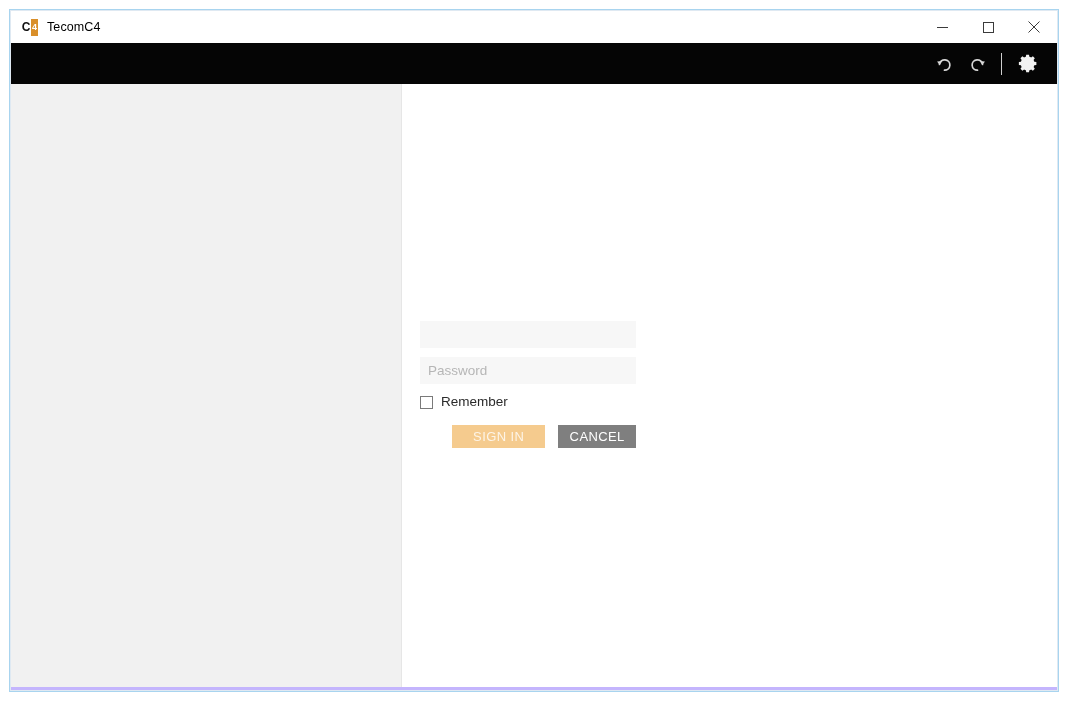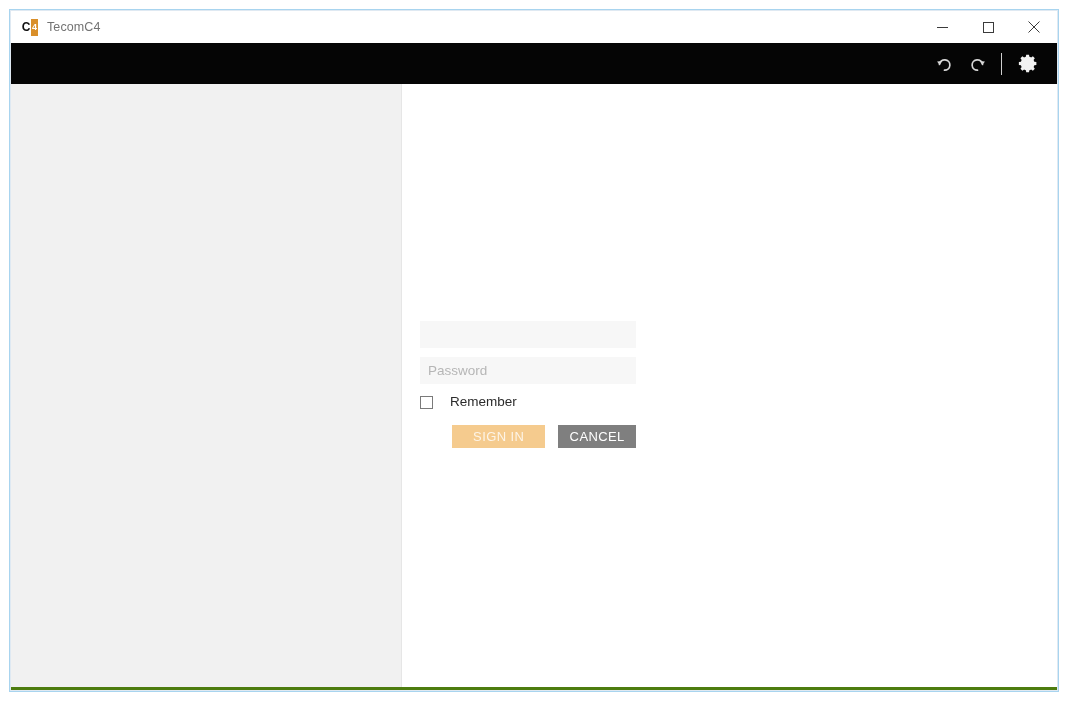--- a/index.html
+++ b/index.html
@@ -84,21 +84,21 @@
     background: #d98f2a;
     color: #ffffff;
     font-size: 9px;
     line-height: 17px;
     text-align: center;
     font-weight: bold;
   }
 
   #window-title {
     font-size: 12.5px;
-    color: #737373;
+    color: #000000;
     white-space: nowrap;
     letter-spacing: 0.1px;
   }
 
   #window-controls {
     margin-left: auto;
     display: flex;
     height: 32px;
   }
   .win-btn {
@@ -144,21 +144,21 @@
     margin: 0 9px 0 6px;
     flex: 0 0 1px;
   }
 
   
   #content {
     flex: 1 1 auto;
     display: flex;
     min-height: 0;
     background: #3b82f6;
-    border-bottom: 3px solid #4d7c0f;
+    border-bottom: 3px solid #c4b5fd;
     box-sizing: border-box;
   }
 
   #left-pane {
     flex: 0 0 390px;
     background: #f1f1f1;
     border-right: 1px solid #e6e6e6;
     position: relative;
   }
 
@@ -193,21 +193,21 @@
   .text-field::placeholder {
     color: #b6b6b6;
     opacity: 1;
   }
 
   #remember-row {
     display: flex;
     align-items: center;
     margin-top: 9px;
     margin-bottom: 14px;
-    gap: 17px;
+    gap: 8px;
     height: 18px;
   }
   #remember-checkbox {
     width: 13px;
     height: 13px;
     box-sizing: border-box;
     border: 1px solid #7a7a7a;
     background: #ffffff;
     flex: 0 0 13px;
   }

